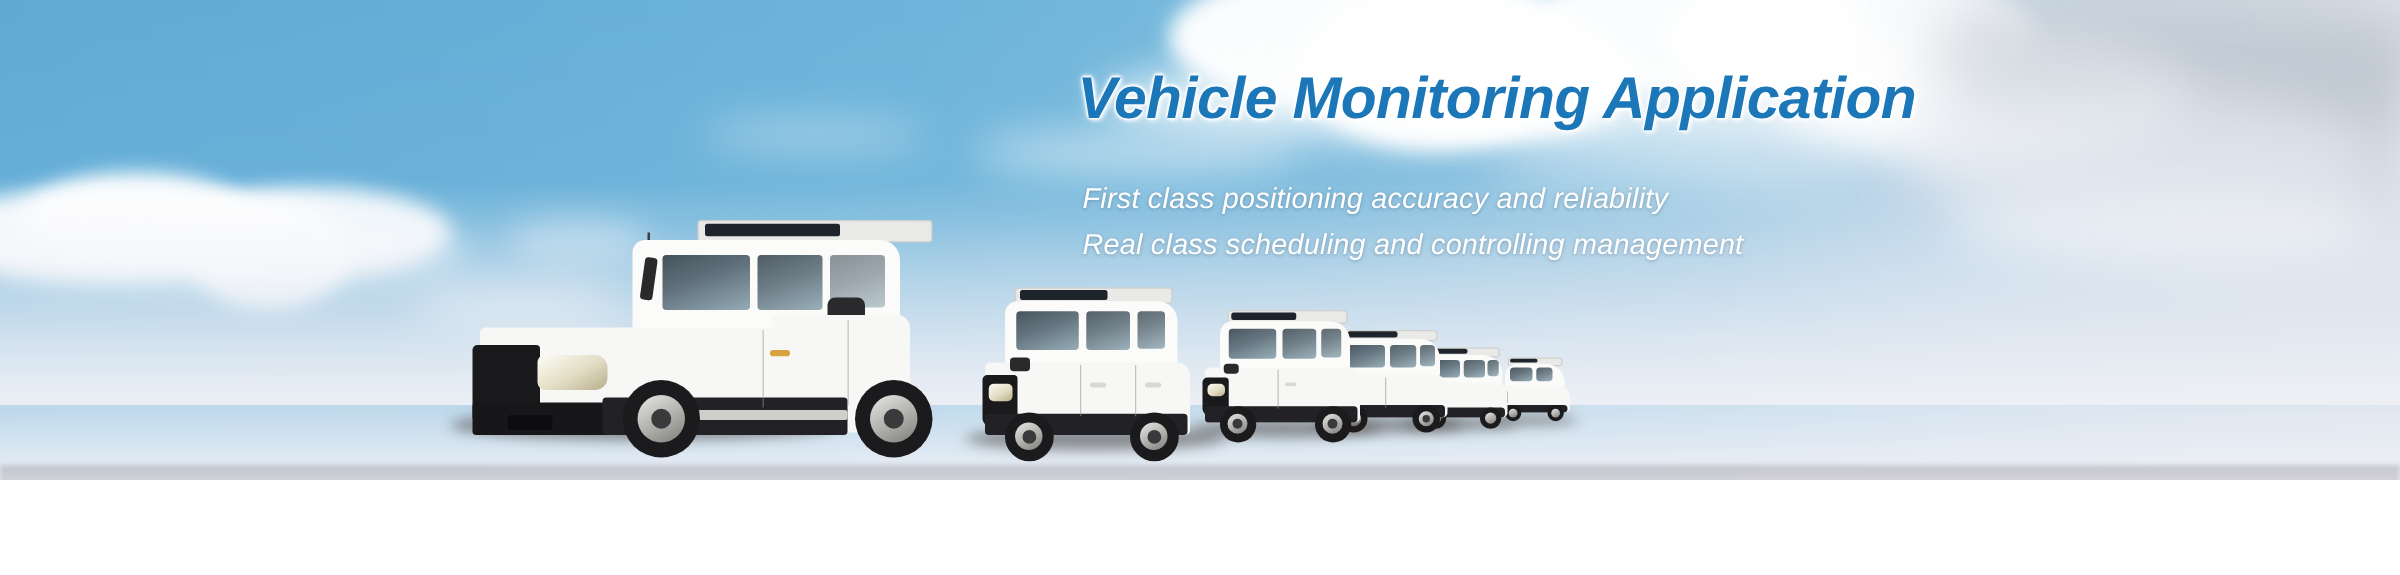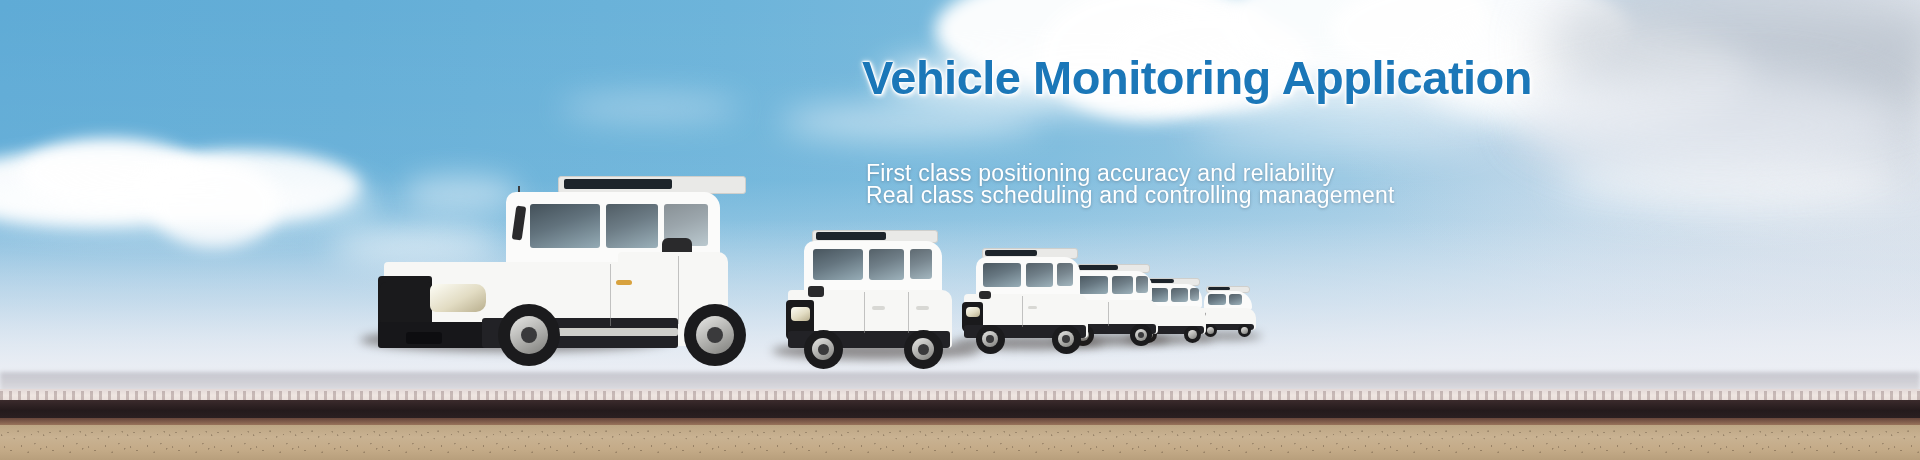--- a/index.html
+++ b/index.html
@@ -1,21 +1,22 @@
 <!DOCTYPE html>
 <html><head>
 <meta charset="utf-8">
 <style>
   html,body{margin:0;padding:0;background:#fff;}
   body{font-family:"Liberation Sans","DejaVu Sans",sans-serif;}
 
   #banner{
     position:relative;
-    width:1920px;height:460px;
+    width:1920px;height:384px;
     overflow:hidden;
+    font-style:italic;
   }
 
   
   .sky{
     position:absolute;left:0;top:0;width:1920px;height:400px;
     background:
       linear-gradient(to bottom,
         rgba(255,255,255,0) 0%,
         rgba(255,255,255,0.05) 45%,
         rgba(231,236,244,0.55) 76%,
@@ -179,21 +180,21 @@
   }
   .subline{
     position:absolute;
     left:866px;
     font-size:23px;
     color:#ffffff;
     white-space:nowrap;
     letter-spacing:0.2px;
     text-shadow:0 1px 3px rgba(70,90,110,.45);
   }
-  .sub1{top:160px;}
+  .sub1{top:145px;}
   .sub2{top:182px;}
 </style>
 </head>
 <body>
 
 <div id="banner">
 
   <div class="sky"></div>
   <div class="haze-right"></div>
   <div class="haze-right2"></div>

